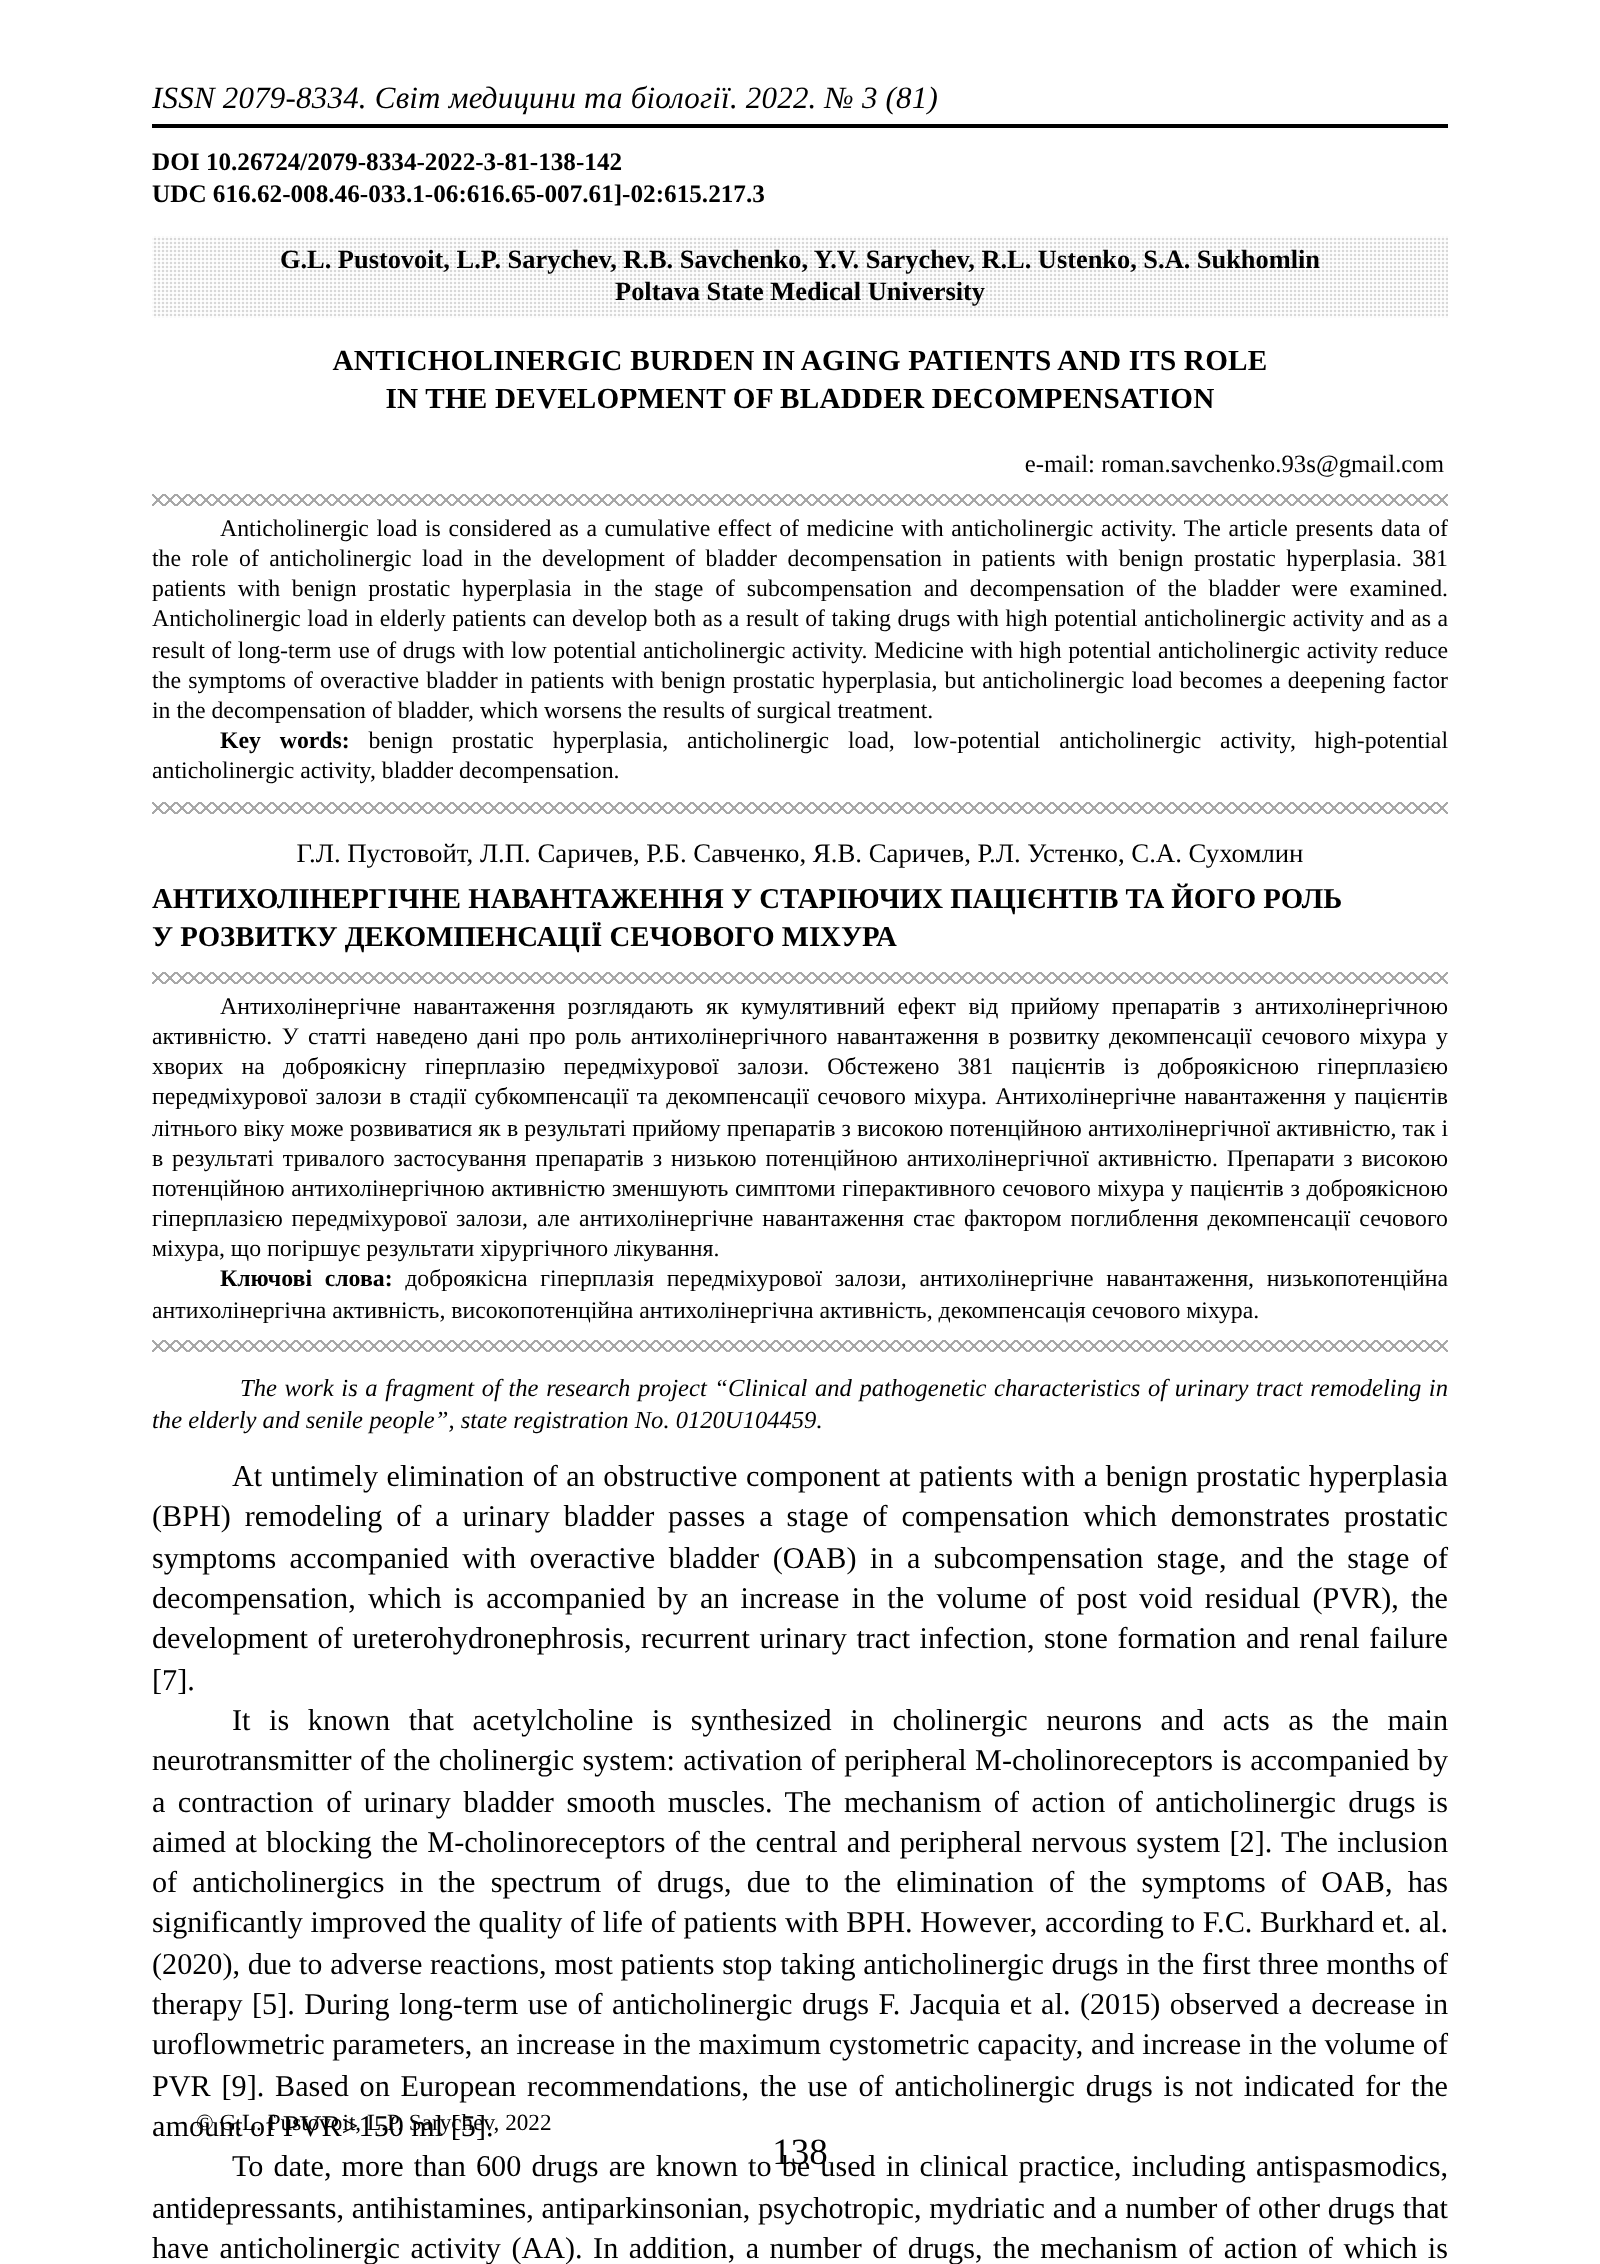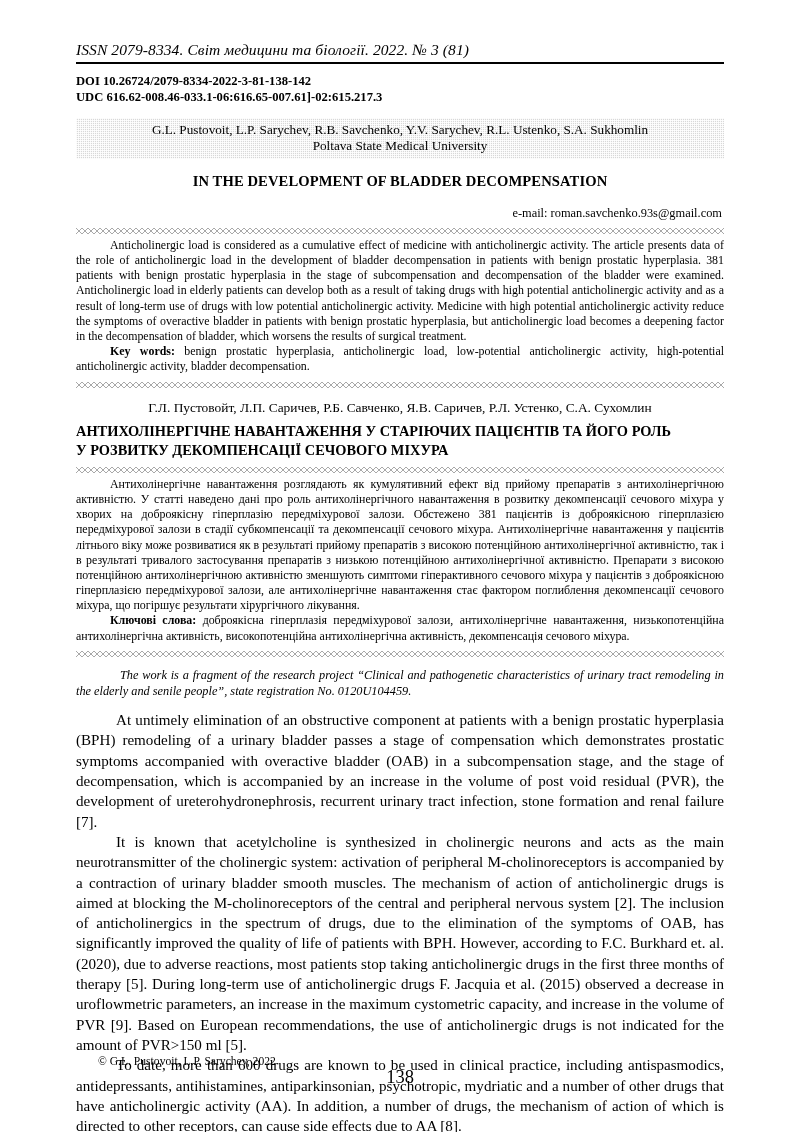--- a/index.html
+++ b/index.html
@@ -49,21 +49,21 @@
     font-weight: bold;
     font-size: 12.6px;
     line-height: 1.30;
   }
 
   
   .authors-band {
     margin-top: 12px;
     padding: 4px 6px 5px 6px;
     text-align: center;
-    font-weight: normal;
+    font-weight: bold;
     font-size: 13.2px;
     line-height: 1.22;
     background-color: #d8d8d8;
     background-image:
       repeating-linear-gradient(0deg,   rgba(255,255,255,0.85) 0px, rgba(255,255,255,0.85) 1px, rgba(0,0,0,0) 1px, rgba(0,0,0,0) 2px),
       repeating-linear-gradient(90deg,  rgba(255,255,255,0.85) 0px, rgba(255,255,255,0.85) 1px, rgba(0,0,0,0) 1px, rgba(0,0,0,0) 2px);
   }
   .authors-band .line2 { display: block; }
 
   
@@ -176,20 +176,21 @@
       <div>DOI 10.26724/2079-8334-2022-3-81-138-142</div>
       <div>UDC 616.62-008.46-033.1-06:616.65-007.61]-02:615.217.3</div>
     </div>
 
     <div class="authors-band">
       <span>G.L. Pustovoit, L.P. Sarychev, R.B. Savchenko, Y.V. Sarychev, R.L. Ustenko, S.A. Sukhomlin</span>
       <span class="line2">Poltava State Medical University</span>
     </div>
 
     <div class="title-en">
+      <div>ANTICHOLINERGIC BURDEN IN AGING PATIENTS AND ITS ROLE</div>
       <div>IN THE DEVELOPMENT OF BLADDER DECOMPENSATION</div>
     </div>
 
     <div class="email">e-mail: roman.savchenko.93s@gmail.com</div>
 
     <div class="wavy"></div>
 
     <div class="abstract">
       <span class="indent">Anticholinergic load is considered as a cumulative effect of medicine with anticholinergic activity. The article presents data of the role of anticholinergic load in the development of bladder decompensation in patients with benign prostatic hyperplasia. 381 patients with benign prostatic hyperplasia in the stage of subcompensation and decompensation of the bladder were examined. Anticholinergic load in elderly patients can develop both as a result of taking drugs with high potential anticholinergic activity and as a result of long-term use of drugs with low potential anticholinergic activity. Medicine with high potential anticholinergic activity reduce the symptoms of overactive bladder in patients with benign prostatic hyperplasia, but anticholinergic load becomes a deepening factor in the decompensation of bladder, which worsens the results of surgical treatment.</span>
       <span class="kw"><b>Key words:</b><span> benign prostatic hyperplasia, anticholinergic load, low-potential anticholinergic activity, high-potential anticholinergic activity, bladder decompensation.</span></span>

